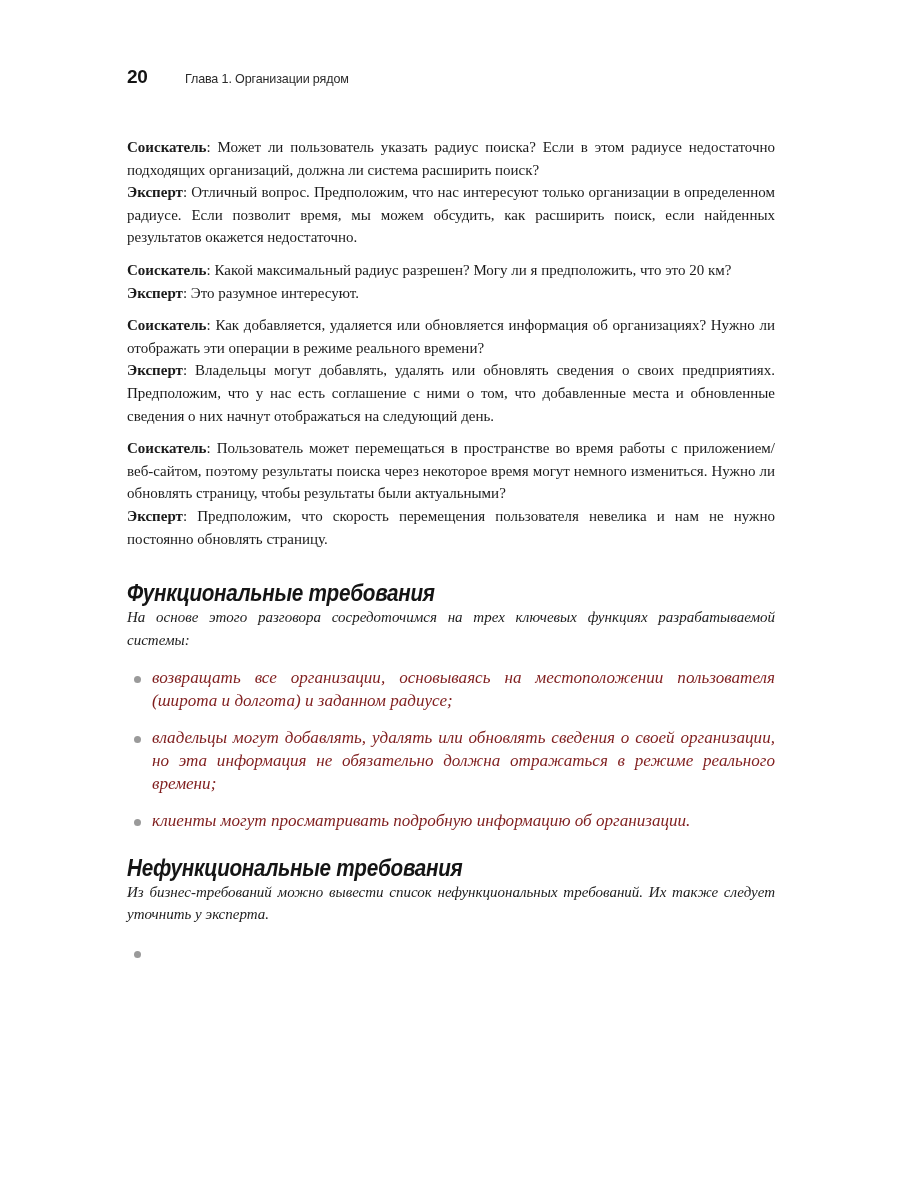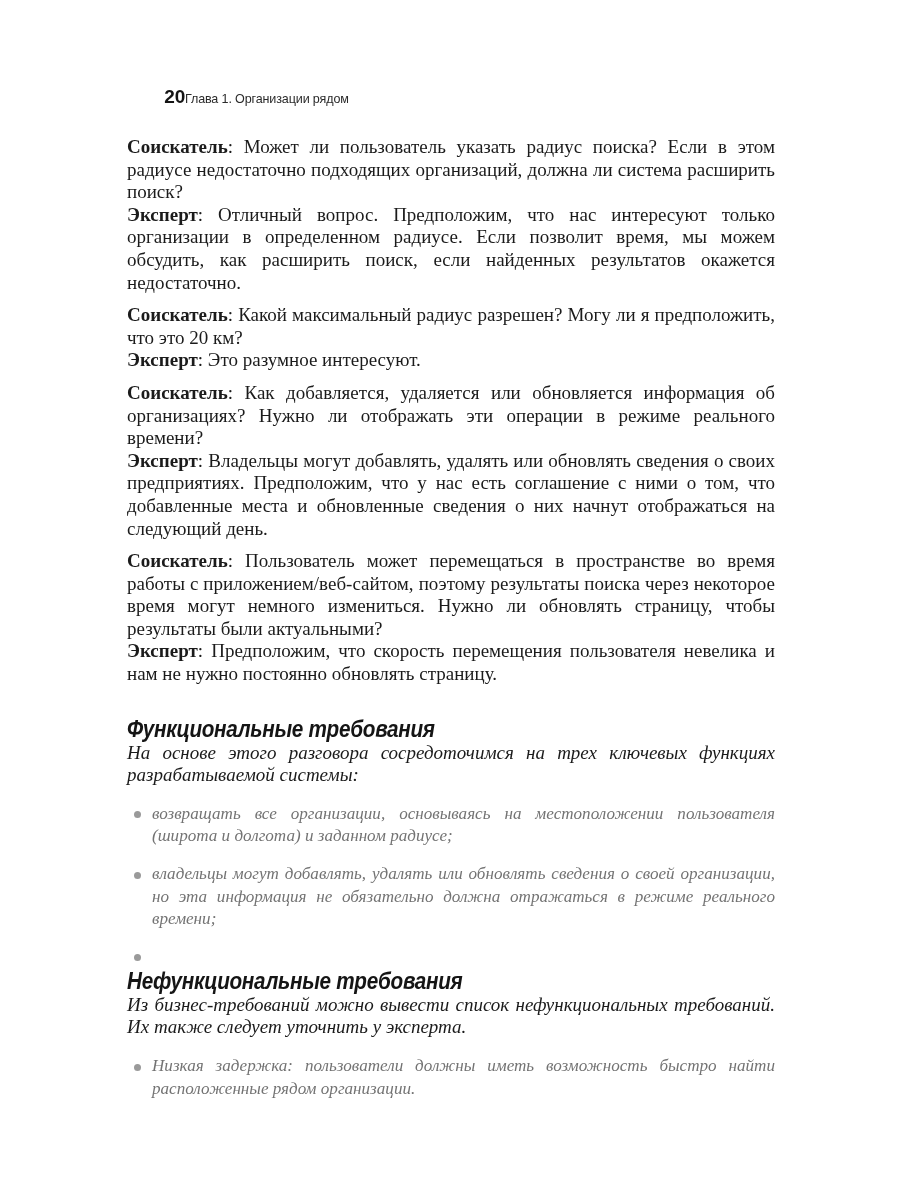--- a/index.html
+++ b/index.html
@@ -24,26 +24,25 @@
     top: 0;
     width: 900px;
     height: 1200px;
     background: #ffffff;
   }
 
   
   .running-head {
     position: absolute;
     left: 127px;
-    top: 86px;
+    top: 66px;
     width: 648px;
     display: flex;
     align-items: baseline;
     height: 22px;
-    text-align: right;
   }
   .folio {
     font-family: "Liberation Sans", sans-serif;
     font-weight: bold;
     font-size: 19px;
     letter-spacing: -0.2px;
     color: #141414;
     width: 58px;
     flex: 0 0 58px;
   }
@@ -61,21 +60,21 @@
   
   .column {
     position: absolute;
     left: 127px;
     top: 136px;
     width: 648px;
   }
 
   p.para {
     margin: 0 0 10px 0;
-    font-size: 19px;
+    font-size: 15px;
     line-height: 22.6px;
     text-align: justify;
     text-justify: inter-word;
     color: #1b1b1b;
     hyphens: manual;
   }
   p.para:last-child { margin-bottom: 0; }
 
   .speaker {
     font-weight: bold;
@@ -106,21 +105,21 @@
     margin: 16px 0 0 0;
     padding: 0;
   }
   ul.bullets li {
     position: relative;
     padding-left: 25px;
     margin-bottom: 15px;
     font-size: 17.1px;
     line-height: 22.6px;
     text-align: justify;
-    color: #737373;
+    color: #7f1d1d;
   }
   ul.bullets li:last-child { margin-bottom: 0; }
   ul.bullets li .bullet-dot {
     position: absolute;
     left: 7px;
     top: 8.5px;
     width: 7px;
     height: 7px;
     border-radius: 50%;
     background: #9a9a9a;
@@ -157,30 +156,30 @@
         <li>
           <span class="bullet-dot"></span>
           <span>возвращать все организации, основываясь на местоположении пользователя (широта и долгота) и заданном радиусе;</span>
         </li>
         <li>
           <span class="bullet-dot"></span>
           <span>владельцы могут добавлять, удалять или обновлять сведения о своей организации, но эта информация не обязательно должна отражаться в режиме реального времени;</span>
         </li>
         <li>
           <span class="bullet-dot"></span>
+          <span>клиенты могут просматривать подробную информацию об организации.</span>
         </li>
       </ul>
     </div>
 
     <div class="heading-block second">
       <h2 class="section-heading">Нефункциональные требования</h2>
       <p class="para after-heading">Из бизнес-требований можно вывести список нефункциональных требований. Их также следует уточнить у эксперта.</p>
 
       <ul class="bullets nf-list">
         <li>
           <span class="bullet-dot"></span>
-          <span>Низкая задержка: пользователи должны иметь возможность быстро найти расположенные рядом организации.</span>
         </li>
       </ul>
     </div>
 
   </div>
 </div>
 
 </body></html>

